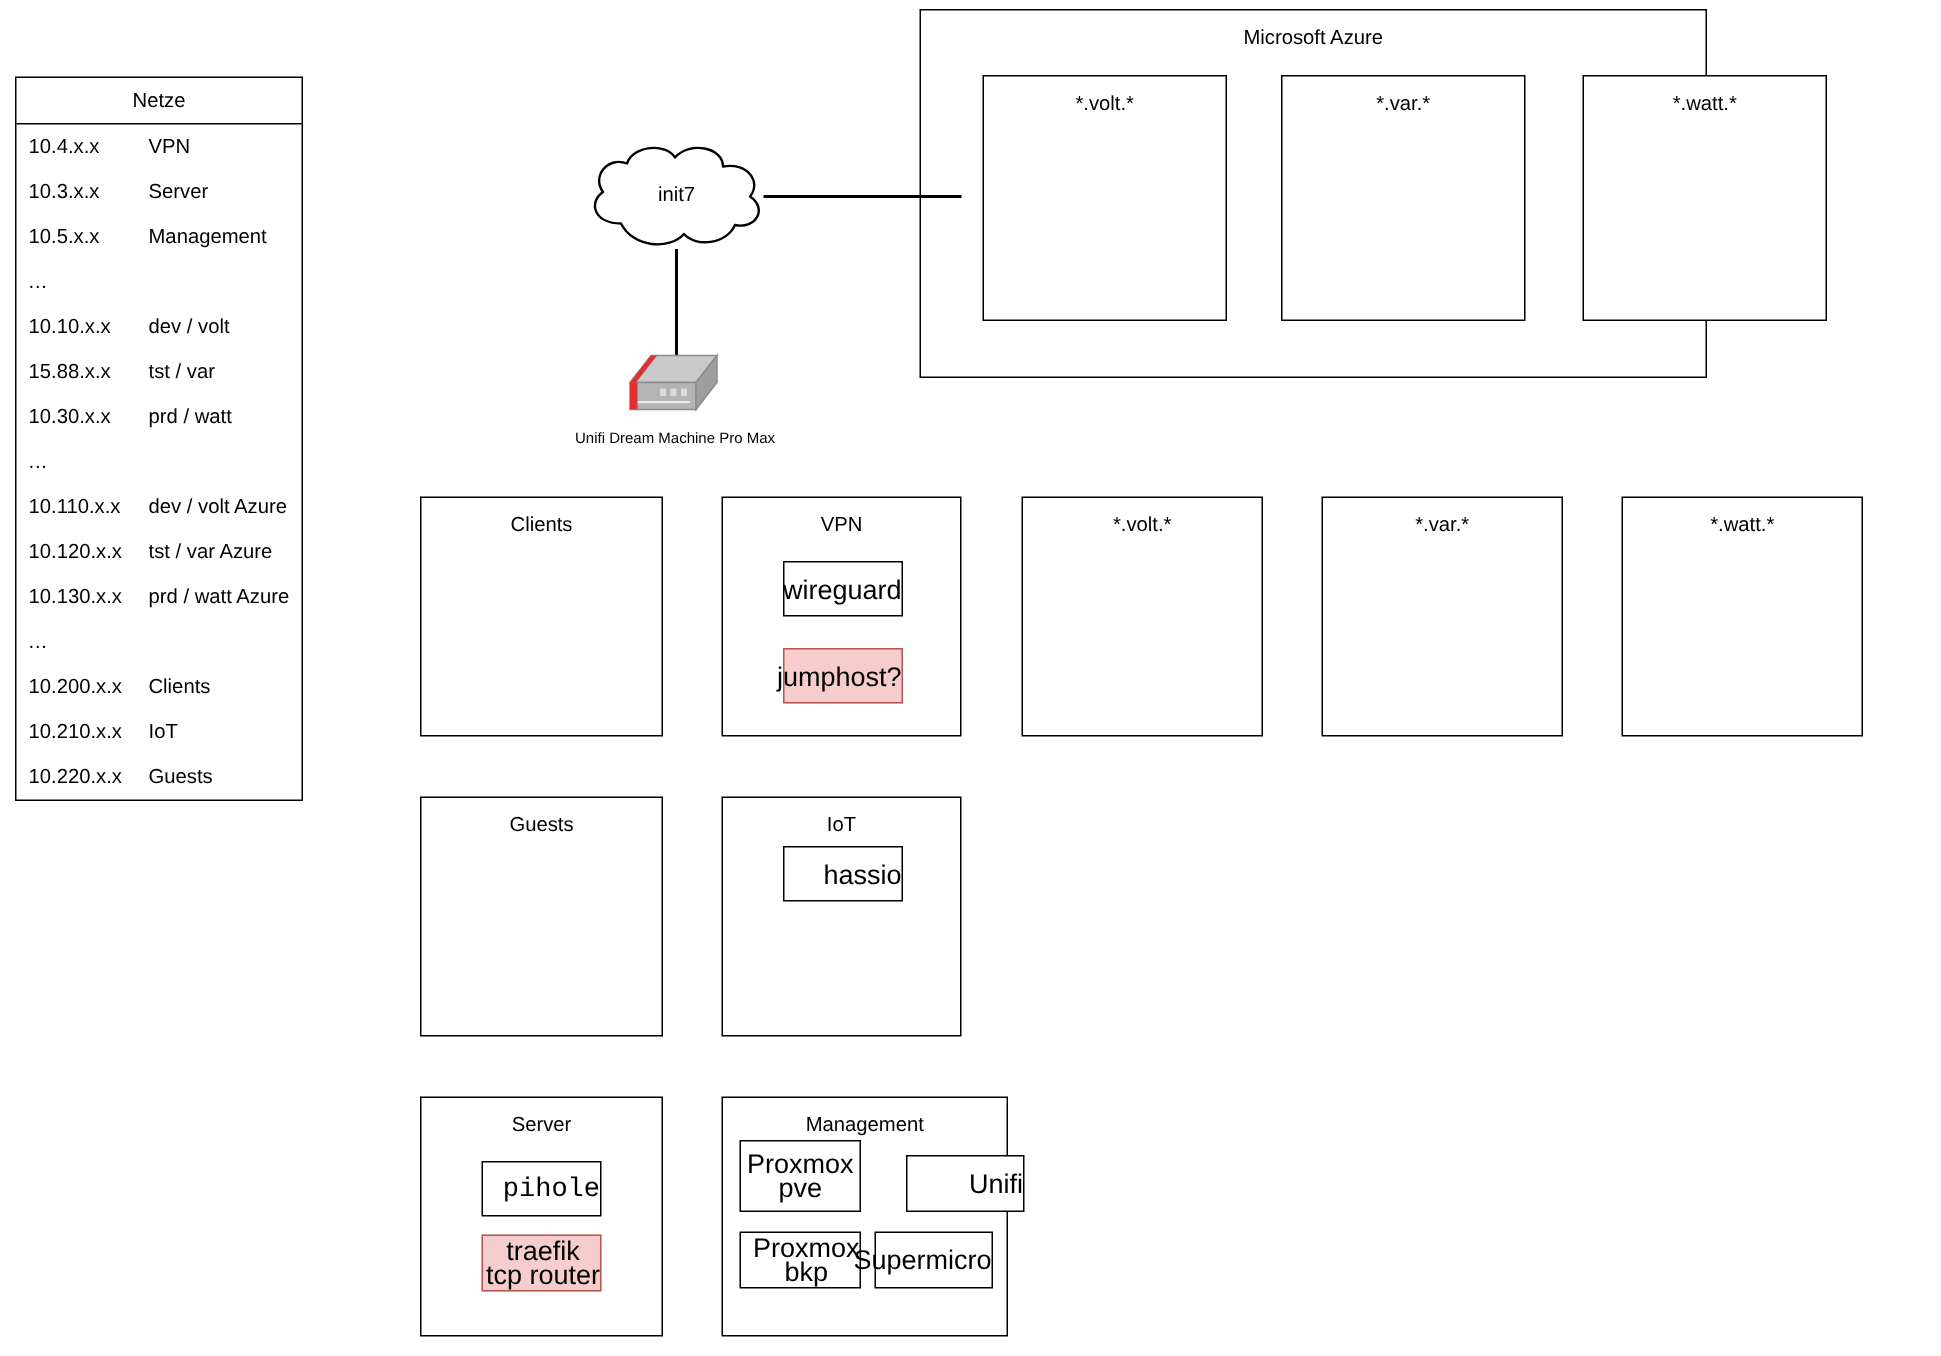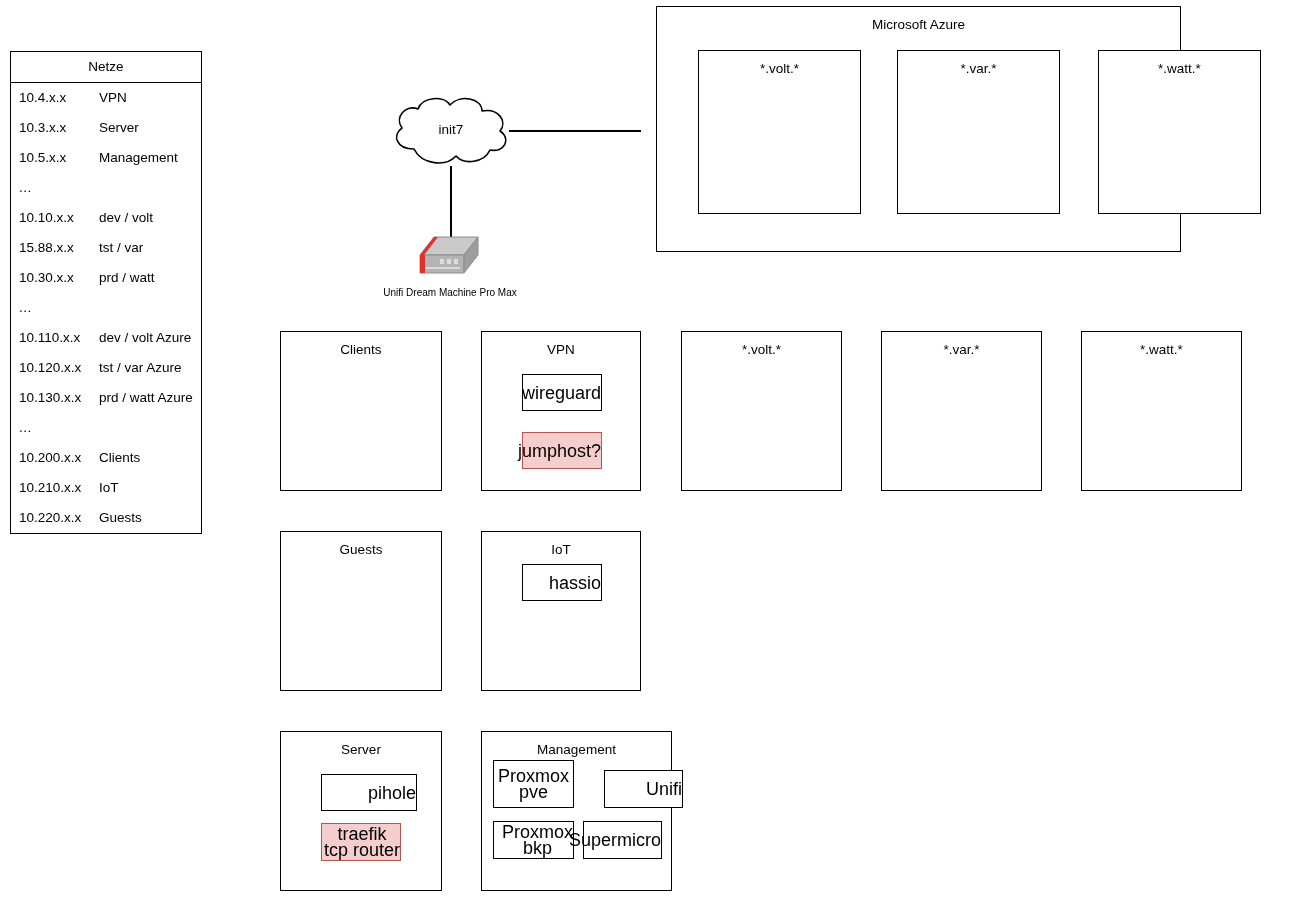--- a/index.html
+++ b/index.html
@@ -92,21 +92,21 @@
   .node.warn {
     background: #f5cdcc;
     border-color: #b85450;
   }
   .node .node-label {
     white-space: pre-line;
   }
 
   
   #azure-container {
-    left: 656px;
+    left: 613px;
     top: 6px;
     width: 525px;
     height: 246px;
   }
 
   
   #cloud-init7 {
     position: absolute;
     left: 386px;
     top: 93px;
@@ -294,21 +294,21 @@
 
   <div class="gbox" style="left:481px; top:531px; width:160px; height:160px;">
     <div class="gbox-title">IoT</div>
     <div class="node" style="left:40px; top:32px; width:80px; height:37px;">
       <span class="node-label">hassio</span>
     </div>
   </div>
 
   <div class="gbox" style="left:280px; top:731px; width:162px; height:160px;">
     <div class="gbox-title">Server</div>
-    <div class="node" style="left:40px; top:42px; width:96px; height:37px;">
+    <div class="node" style="left:40px; top:42px; width:80px; height:37px;font-family:Liberation Mono, monospace;">
       <span class="node-label">pihole</span>
     </div>
     <div class="node warn" style="left:40px; top:91px; width:80px; height:38px;">
       <span class="node-label">traefik
 tcp router</span>
     </div>
   </div>
 
   <div class="gbox" style="left:481px; top:731px; width:191px; height:160px;">
     <div class="gbox-title">Management</div>

